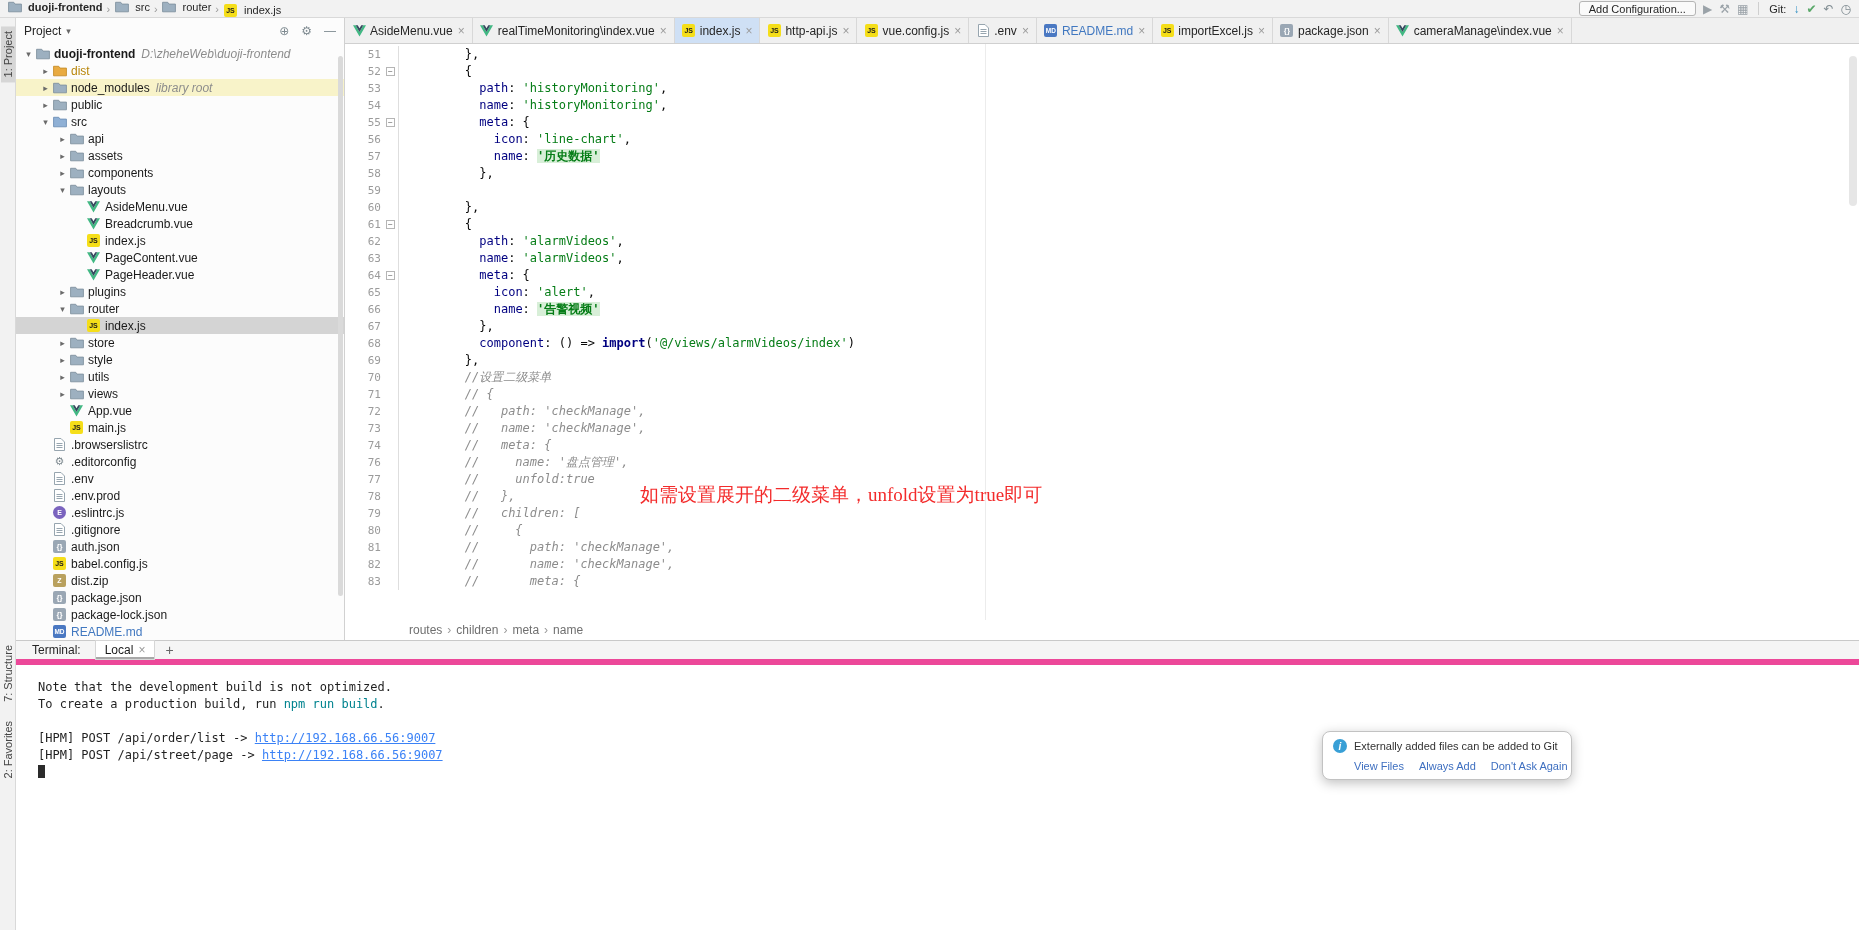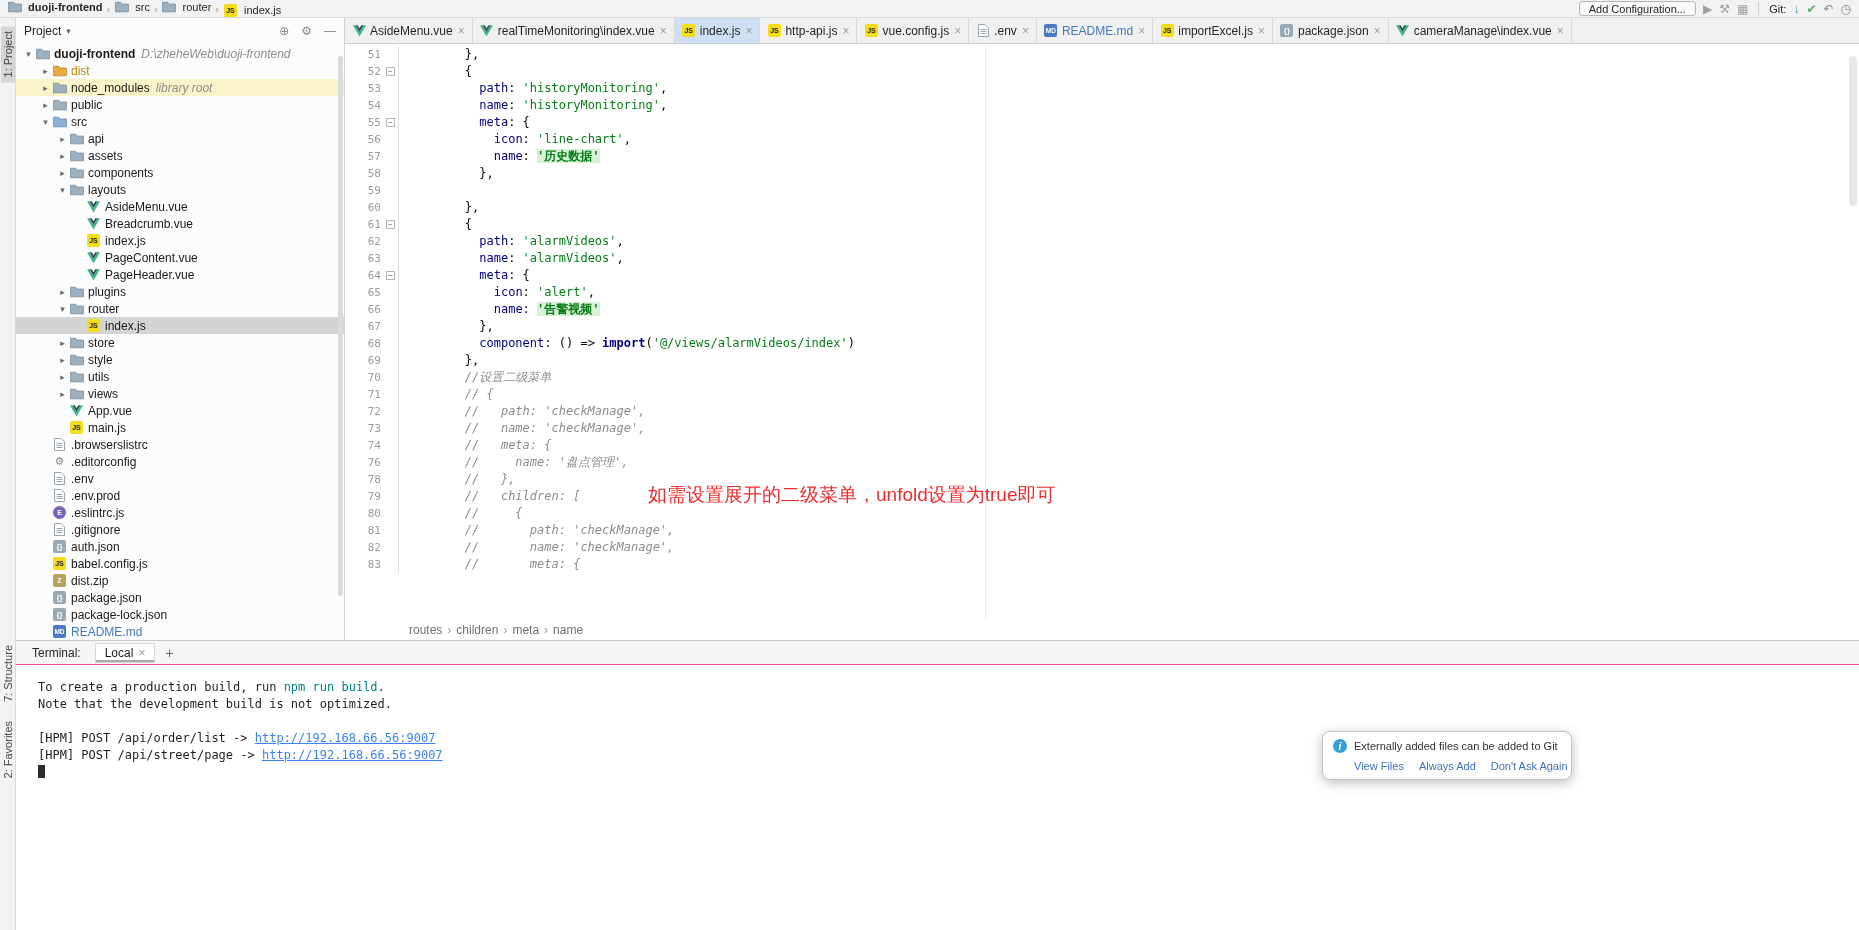--- a/index.html
+++ b/index.html
@@ -70,30 +70,30 @@
   .cl { display:flex; height:17px; line-height:17px; }
   .ln { width:36px; text-align:right; color:#9b9b9b; flex:none; font-size:11px; }
   .gut { width:18px; flex:none; border-right:1px solid #dedede; position:relative; }
   .foldbox { position:absolute; right:3px; top:4px; width:9px; height:9px; border:1px solid #b5b5b5; background:#fff; color:#777; font-size:8px; line-height:7px; text-align:center; }
   .ct { padding-left:8px; white-space:pre; color:#080808; }
   .c-prop { color:#000080; }
   .c-kw { color:#000080; font-weight:bold; }
   .c-str { color:#067d17; }
   .c-hl { background:#d8efd8; font-weight:bold; }
   .c-cmt { color:#8c8c8c; font-style:italic; }
-  .annotation { position:absolute; left:303px; top:438px; font-family:Liberation Sans, sans-serif; font-size:19px; color:#f32b2b; white-space:nowrap; }
+  .annotation { position:absolute; left:295px; top:438px; font-family:Liberation Serif, serif; font-size:19px; color:#f32b2b; white-space:nowrap; }
   .ed-scroll { position:absolute; right:2px; top:12px; width:8px; height:150px; background:#dcdcdc; border-radius:4px; opacity:.7; }
 
   
   .ed-bc { position:absolute; left:345px; top:620px; right:0; height:20px; background:#fff; display:flex; align-items:center; padding-left:62px; color:#6f6f6f; font-size:12px; }
   .eb-item { margin:0 2px; cursor:default; }
 
   
   .terminal { position:absolute; left:16px; top:640px; right:0; bottom:0; background:#fff; border-top:1px solid #c9c9c9; }
-  .t-header { height:24px; display:flex; align-items:center; background:#f5f5f5; border-bottom:1px solid #ec4899; }
+  .t-header { height:24px; display:flex; align-items:center; background:#f5f5f5; border-bottom:6px solid #ec4899; }
   .t-title { margin-left:16px; color:#262626; }
   .t-tab { display:flex; align-items:center; margin-left:14px; padding:2px 9px; background:#fff; border:1px solid #d6d6d6; box-shadow:inset 0 -2px 0 #a8a8a8; cursor:default; }
   .t-plus { margin-left:10px; color:#666; font-size:14px; cursor:default; }
   .t-body { padding:14px 0 0 22px; font-family:"DejaVu Sans Mono","Liberation Mono",monospace; font-size:12px; line-height:17px; color:#1f1f1f; }
   .t-cmd { color:#00838f; }
   .t-link { color:#3b82f6; text-decoration:underline; cursor:pointer; }
   .cursor { display:inline-block; width:7px; height:13px; background:#2b2b2b; vertical-align:-2px; }
 
   
   .notif { position:absolute; right:287px; top:731px; width:250px; background:#fff; border:1px solid #c2c2c2; border-radius:8px; box-shadow:0 3px 12px rgba(0,0,0,.25); padding:7px 10px; font-size:11px; }
@@ -692,20 +692,25 @@
           <span class="ln">74</span>
           <span class="gut"></span>
           <span class="ct"><span class="">        </span><span class="c-cmt">//   meta: {</span></span>
         </div>
         <div class="cl">
           <span class="ln">76</span>
           <span class="gut"></span>
           <span class="ct"><span class="">        </span><span class="c-cmt">//     name: '盘点管理',</span></span>
         </div>
         <div class="cl">
+          <span class="ln">77</span>
+          <span class="gut"></span>
+          <span class="ct"><span class="">        </span><span class="c-cmt">//     unfold:true</span></span>
+        </div>
+        <div class="cl">
           <span class="ln">78</span>
           <span class="gut"></span>
           <span class="ct"><span class="">        </span><span class="c-cmt">//   },</span></span>
         </div>
         <div class="cl">
           <span class="ln">79</span>
           <span class="gut"></span>
           <span class="ct"><span class="">        </span><span class="c-cmt">//   children: [</span></span>
         </div>
         <div class="cl">
@@ -746,22 +751,22 @@
   <div class="terminal">
     <div class="t-header">
       <span class="t-title">Terminal:</span>
       <span class="t-tab">
         <span>Local</span>
         <span class="tx">×</span>
       </span>
       <span class="t-plus">+</span>
     </div>
     <div class="t-body">
+        <div class="trm-line"><span class="">Note that the development build is not optimized.</span></div>
         <div class="trm-line"><span class="">To create a production build, run </span><span class="t-cmd">npm run build</span><span class="">.</span></div>
-        <div class="trm-line"><span class="">Note that the development build is not optimized.</span></div>
         <div class="trm-line">&nbsp;</div>
         <div class="trm-line"><span class="">[HPM] POST /api/order/list -&gt; </span><span class="t-link">http://192.168.66.56:9007</span></div>
         <div class="trm-line"><span class="">[HPM] POST /api/street/page -&gt; </span><span class="t-link">http://192.168.66.56:9007</span></div>
         <div class="trm-line"><span class="cursor"></span></div>
       </div>
   </div>
 
   <div class="notif">
     <div class="n-row">
       <span class="n-info">i</span>

